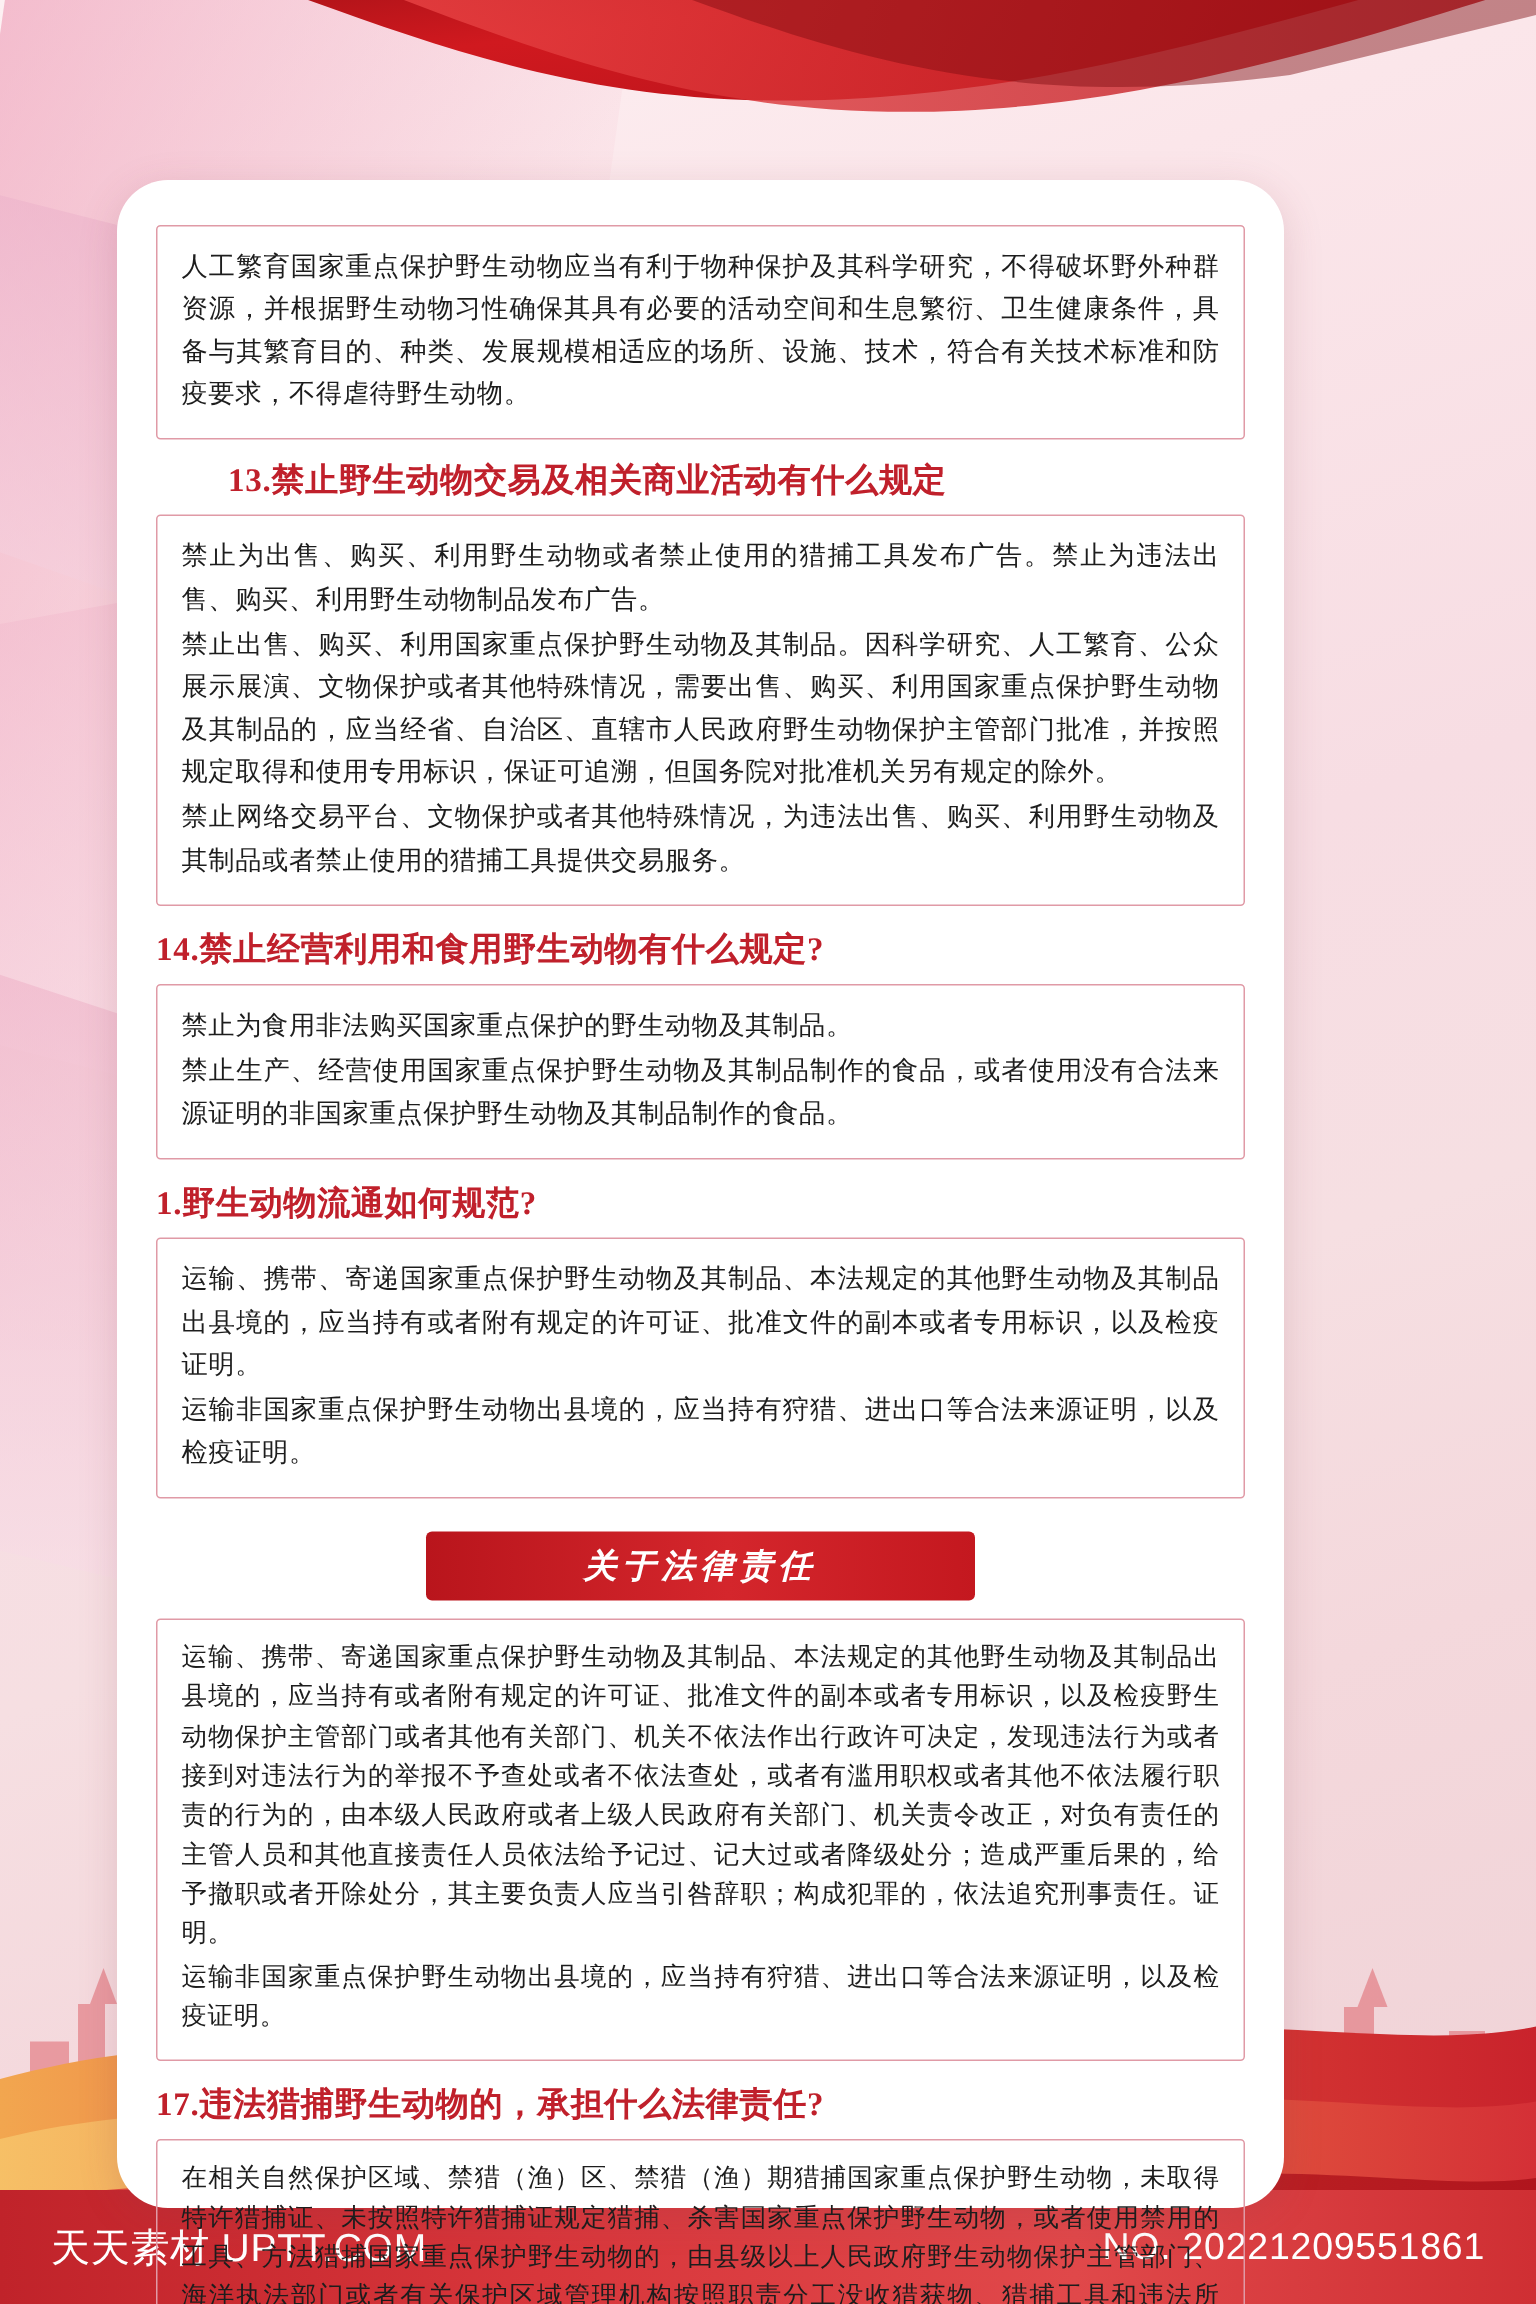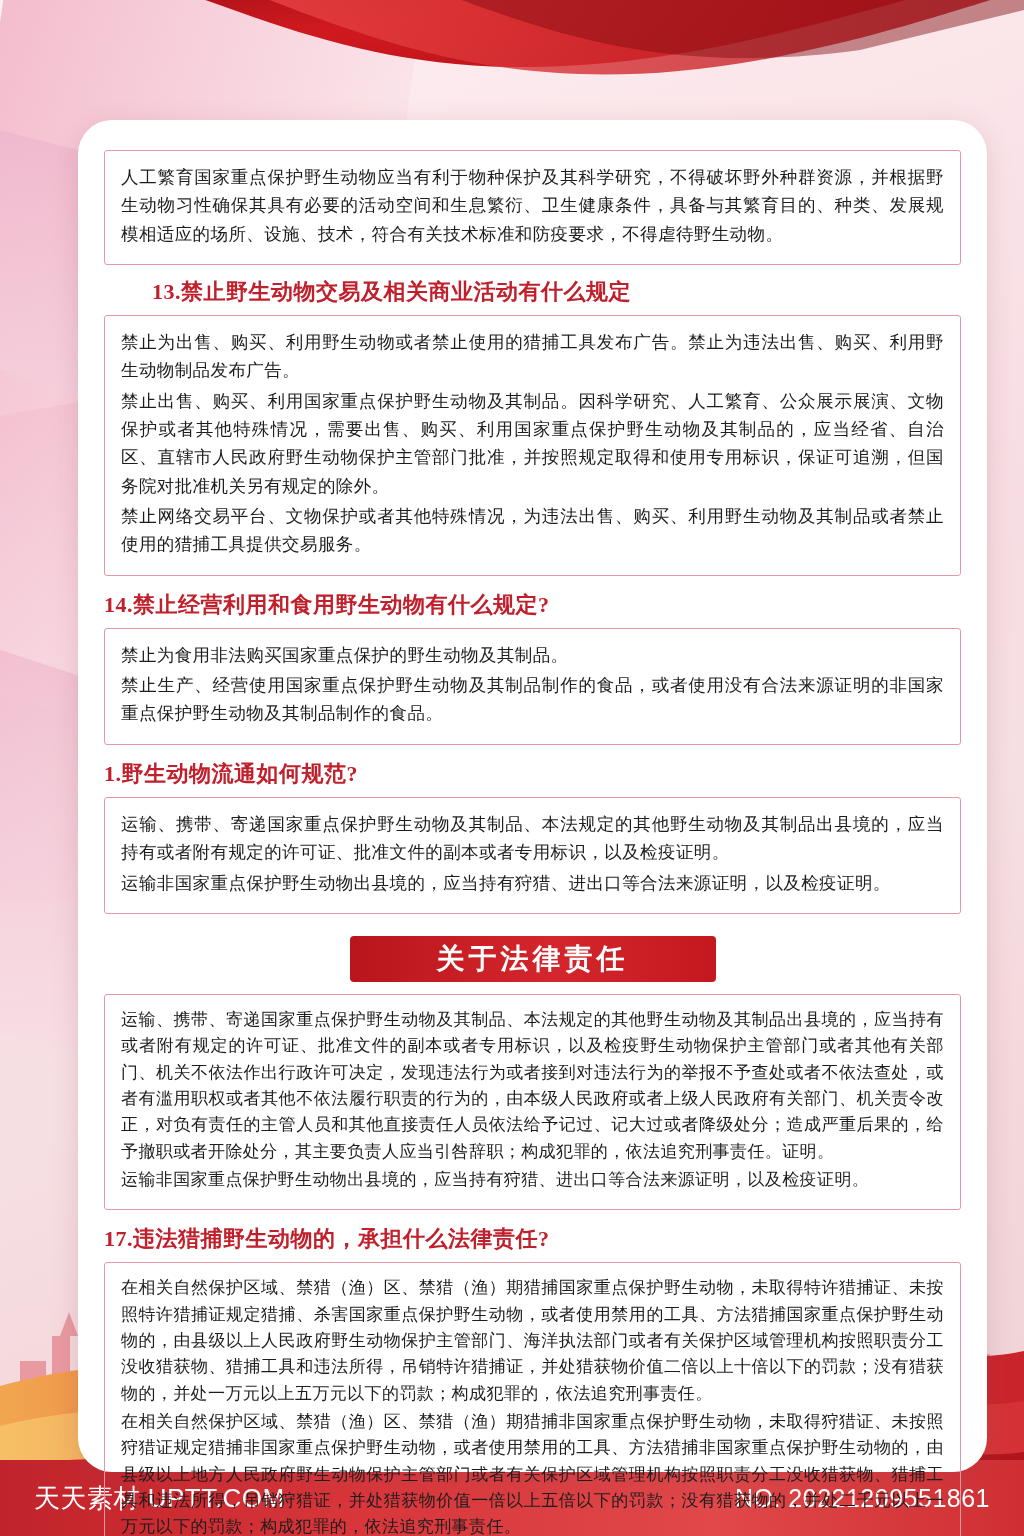--- a/index.html
+++ b/index.html
@@ -31,21 +31,21 @@
     position:absolute;left:0;bottom:0;width:1024px;height:76px;
     background:linear-gradient(90deg,#c0232a,#d8363b 35%,#e0484a 70%,#cf2f33);
     display:flex;align-items:center;justify-content:space-between;
     padding:0 34px;box-sizing:border-box;color:#fff;
   }
   .footer-left{font-size:26px;letter-spacing:.5px;text-align:right;}
   .footer-right{font-size:25px;letter-spacing:.5px;text-align:right;}
 
   
   .card{
-    position:absolute;left:78px;top:120px;width:909px;height:1352px;
+    position:absolute;left:78px;top:120px;width:778px;height:1352px;
     background:#fff;border-radius:34px;box-shadow:0 6px 26px rgba(140,60,80,.18);
     box-sizing:border-box;padding:30px 26px 24px 26px;
   }
   .inner{width:100%;}
   .box{
     border:1px solid #e09aa6;border-radius:3px;
     padding:12px 16px 14px 16px;margin-bottom:10px;box-sizing:border-box;
   }
   .box p{
     margin:0 0 2px 0;
@@ -63,22 +63,23 @@
     background:linear-gradient(90deg,#b9151c,#d4262c 55%,#c4181f);
     border-radius:4px 4px 4px 4px;
     position:relative;
     display:flex;align-items:center;justify-content:center;
   }
   .section-banner:after{
     content:"";position:absolute;right:-14px;top:8px;width:28px;height:30px;
     background:#9c1016;border-radius:0 4px 4px 0;z-index:-1;
   }
   .section-banner span{
-    color:#fff;font-size:28px;font-weight:bold;letter-spacing:4px;
+    color:#fff;font-size:22px;font-weight:bold;letter-spacing:4px;
     font-family:"Liberation Serif","DejaVu Serif",serif;
+    font-style:italic;
   }
   .tight p{line-height:1.55;font-size:17px;}
 </style>
 </head>
 <body>
 
 <div class="bg">
   <div class="bg-base"></div>
   <div class="bg-pink-left"></div>
   <div class="bg-poly p1"></div>

